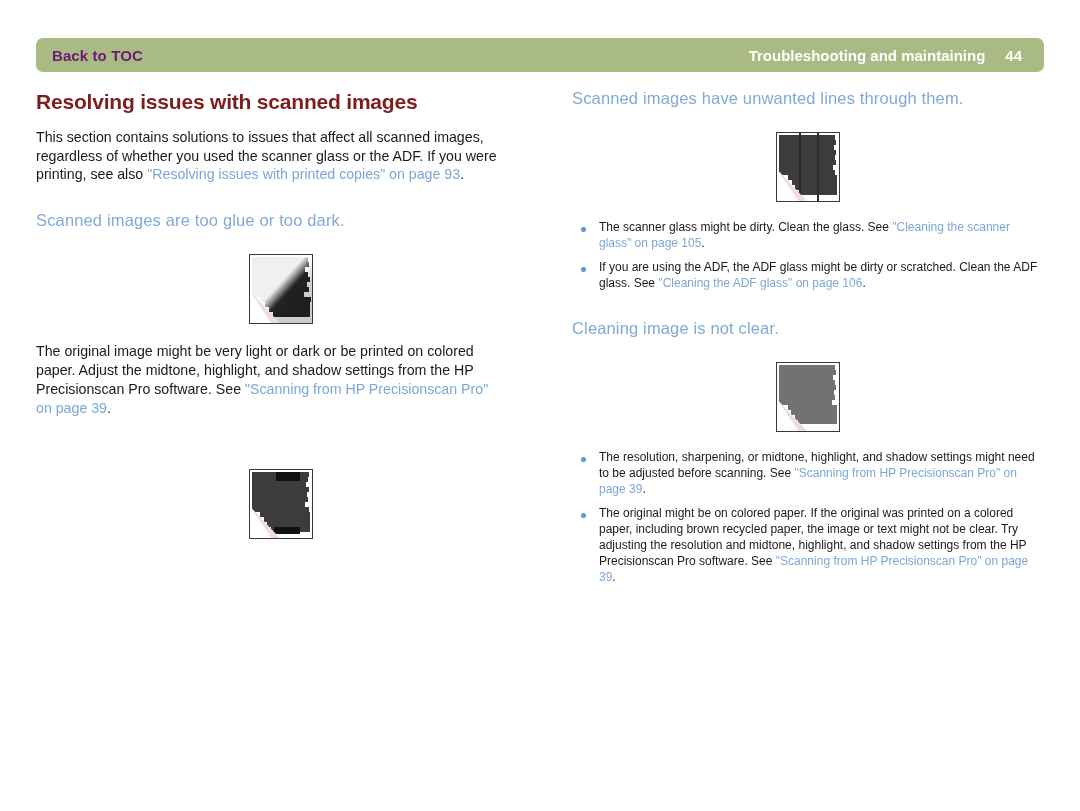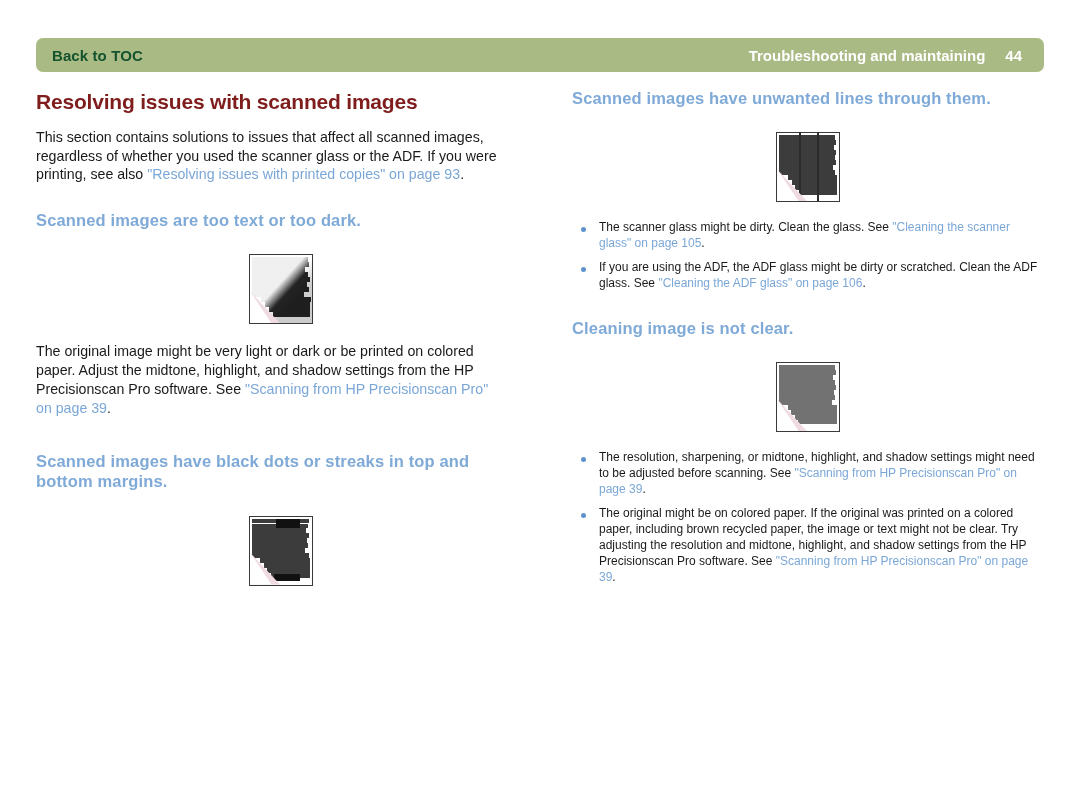--- a/index.html
+++ b/index.html
@@ -29,21 +29,21 @@
     width: 1008px;
     height: 34px;
     background: #a9ba84;
     border-radius: 7px;
     display: flex;
     align-items: center;
     box-sizing: border-box;
     padding: 0 22px 0 16px;
   }
   .header-back {
-    color: #14532d;
+    color: #701a75;
     font-size: 15px;
     font-weight: bold;
     letter-spacing: 0.1px;
     cursor: pointer;
   }
   .header-right {
     margin-left: auto;
     display: flex;
     align-items: center;
     gap: 20px;
@@ -78,21 +78,21 @@
     margin: 2px 0 14px 0;
     font-size: 21px;
     font-weight: bold;
     color: #7f1d1d;
     letter-spacing: -0.2px;
   }
 
   .subhead {
     margin: 0 0 6px 0;
     font-size: 16.5px;
-    font-weight: bold;
+    font-weight: normal;
     color: #7faad8;
     line-height: 1.22;
     letter-spacing: 0.15px;
   }
 
   p.body-text {
     margin: 0;
     font-size: 14.2px;
     line-height: 1.32;
     color: #1a1a1a;
@@ -248,21 +248,21 @@
   </div>
 
   <div class="col-left">
 
     <h1 class="doc-title">Resolving issues with scanned images</h1>
 
     <p class="body-text"><span>This section contains solutions to issues that affect all scanned images, regardless of whether you used the scanner glass or the ADF. If you were printing, see also </span><span class="lnk">"Resolving issues with printed copies" on page 93</span><span>.</span></p>
 
     <div class="gap-l"></div>
 
-    <h2 class="subhead">Scanned images are too text or too dark.</h2>
+    <h2 class="subhead">Scanned images are too glue or too dark.</h2>
 
     <div class="gap-m"></div>
 
     <div class="figure">
       <div class="scan scan-light-dark">
         <div class="lines">
           <div class="ln" style="width:96%"></div>
           <div class="ln" style="width:99%"></div>
           <div class="ln" style="width:92%"></div>
           <div class="ln" style="width:97%"></div>
@@ -281,21 +281,20 @@
         <div class="fold-edge"></div>
       </div>
     </div>
 
     <div class="gap-m"></div>
 
     <p class="body-text indent"><span>The original image might be very light or dark or be printed on colored paper. Adjust the midtone, highlight, and shadow settings from the HP Precisionscan Pro software. See </span><span class="lnk">"Scanning from HP Precisionscan Pro" on page 39</span><span>.</span></p>
 
     <div class="gap-xl"></div>
 
-    <h2 class="subhead">Scanned images have black dots or streaks in top and bottom margins.</h2>
 
     <div class="gap-m"></div>
 
     <div class="figure">
       <div class="scan scan-streaks">
         <div class="lines">
           <div class="ln" style="width:98%"></div>
           <div class="ln" style="width:96%"></div>
           <div class="ln" style="width:93%"></div>
           <div class="ln" style="width:99%"></div>

